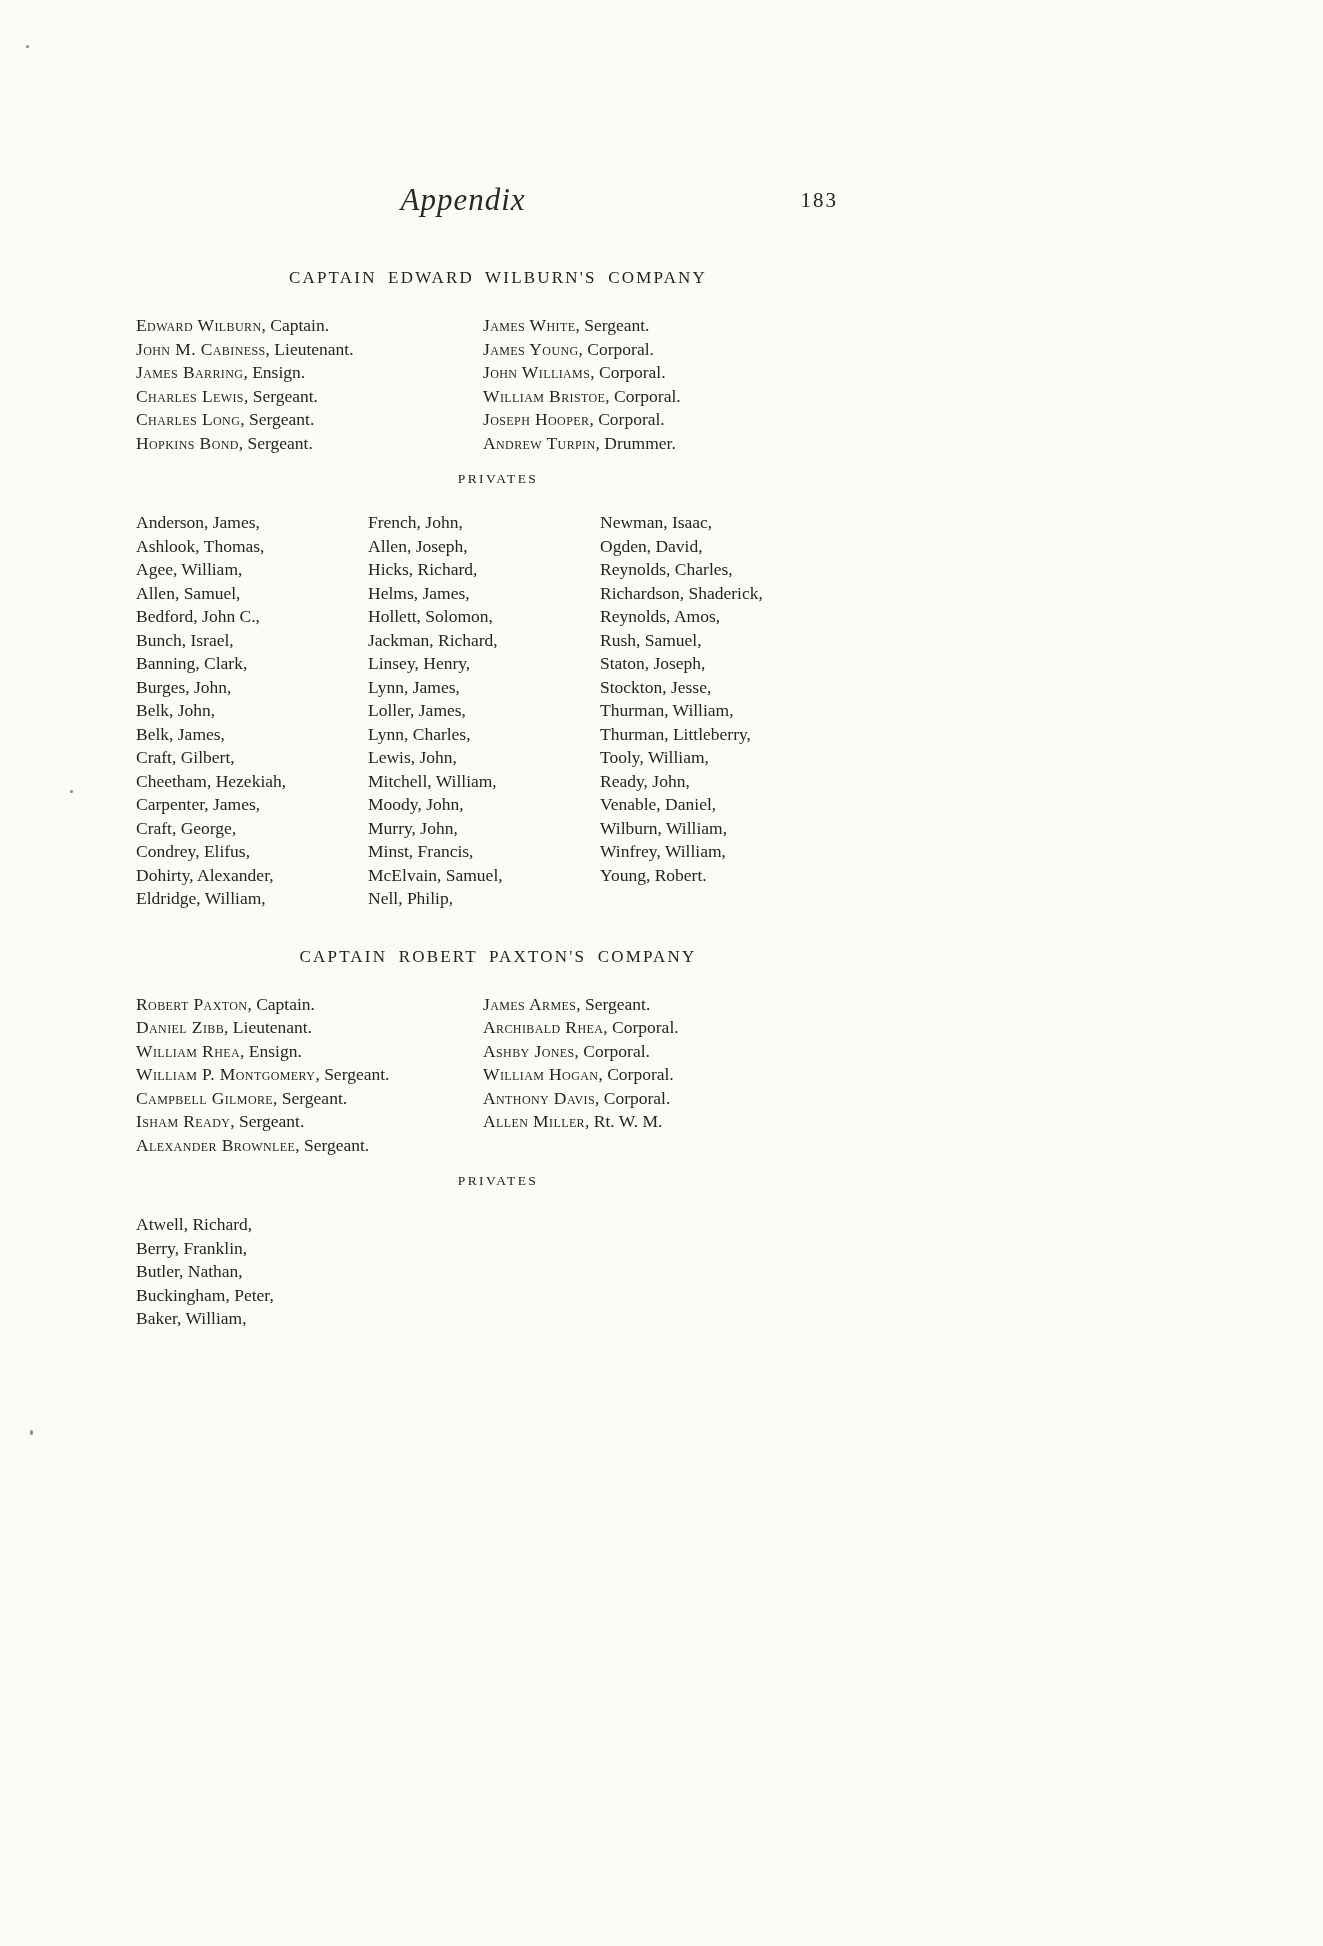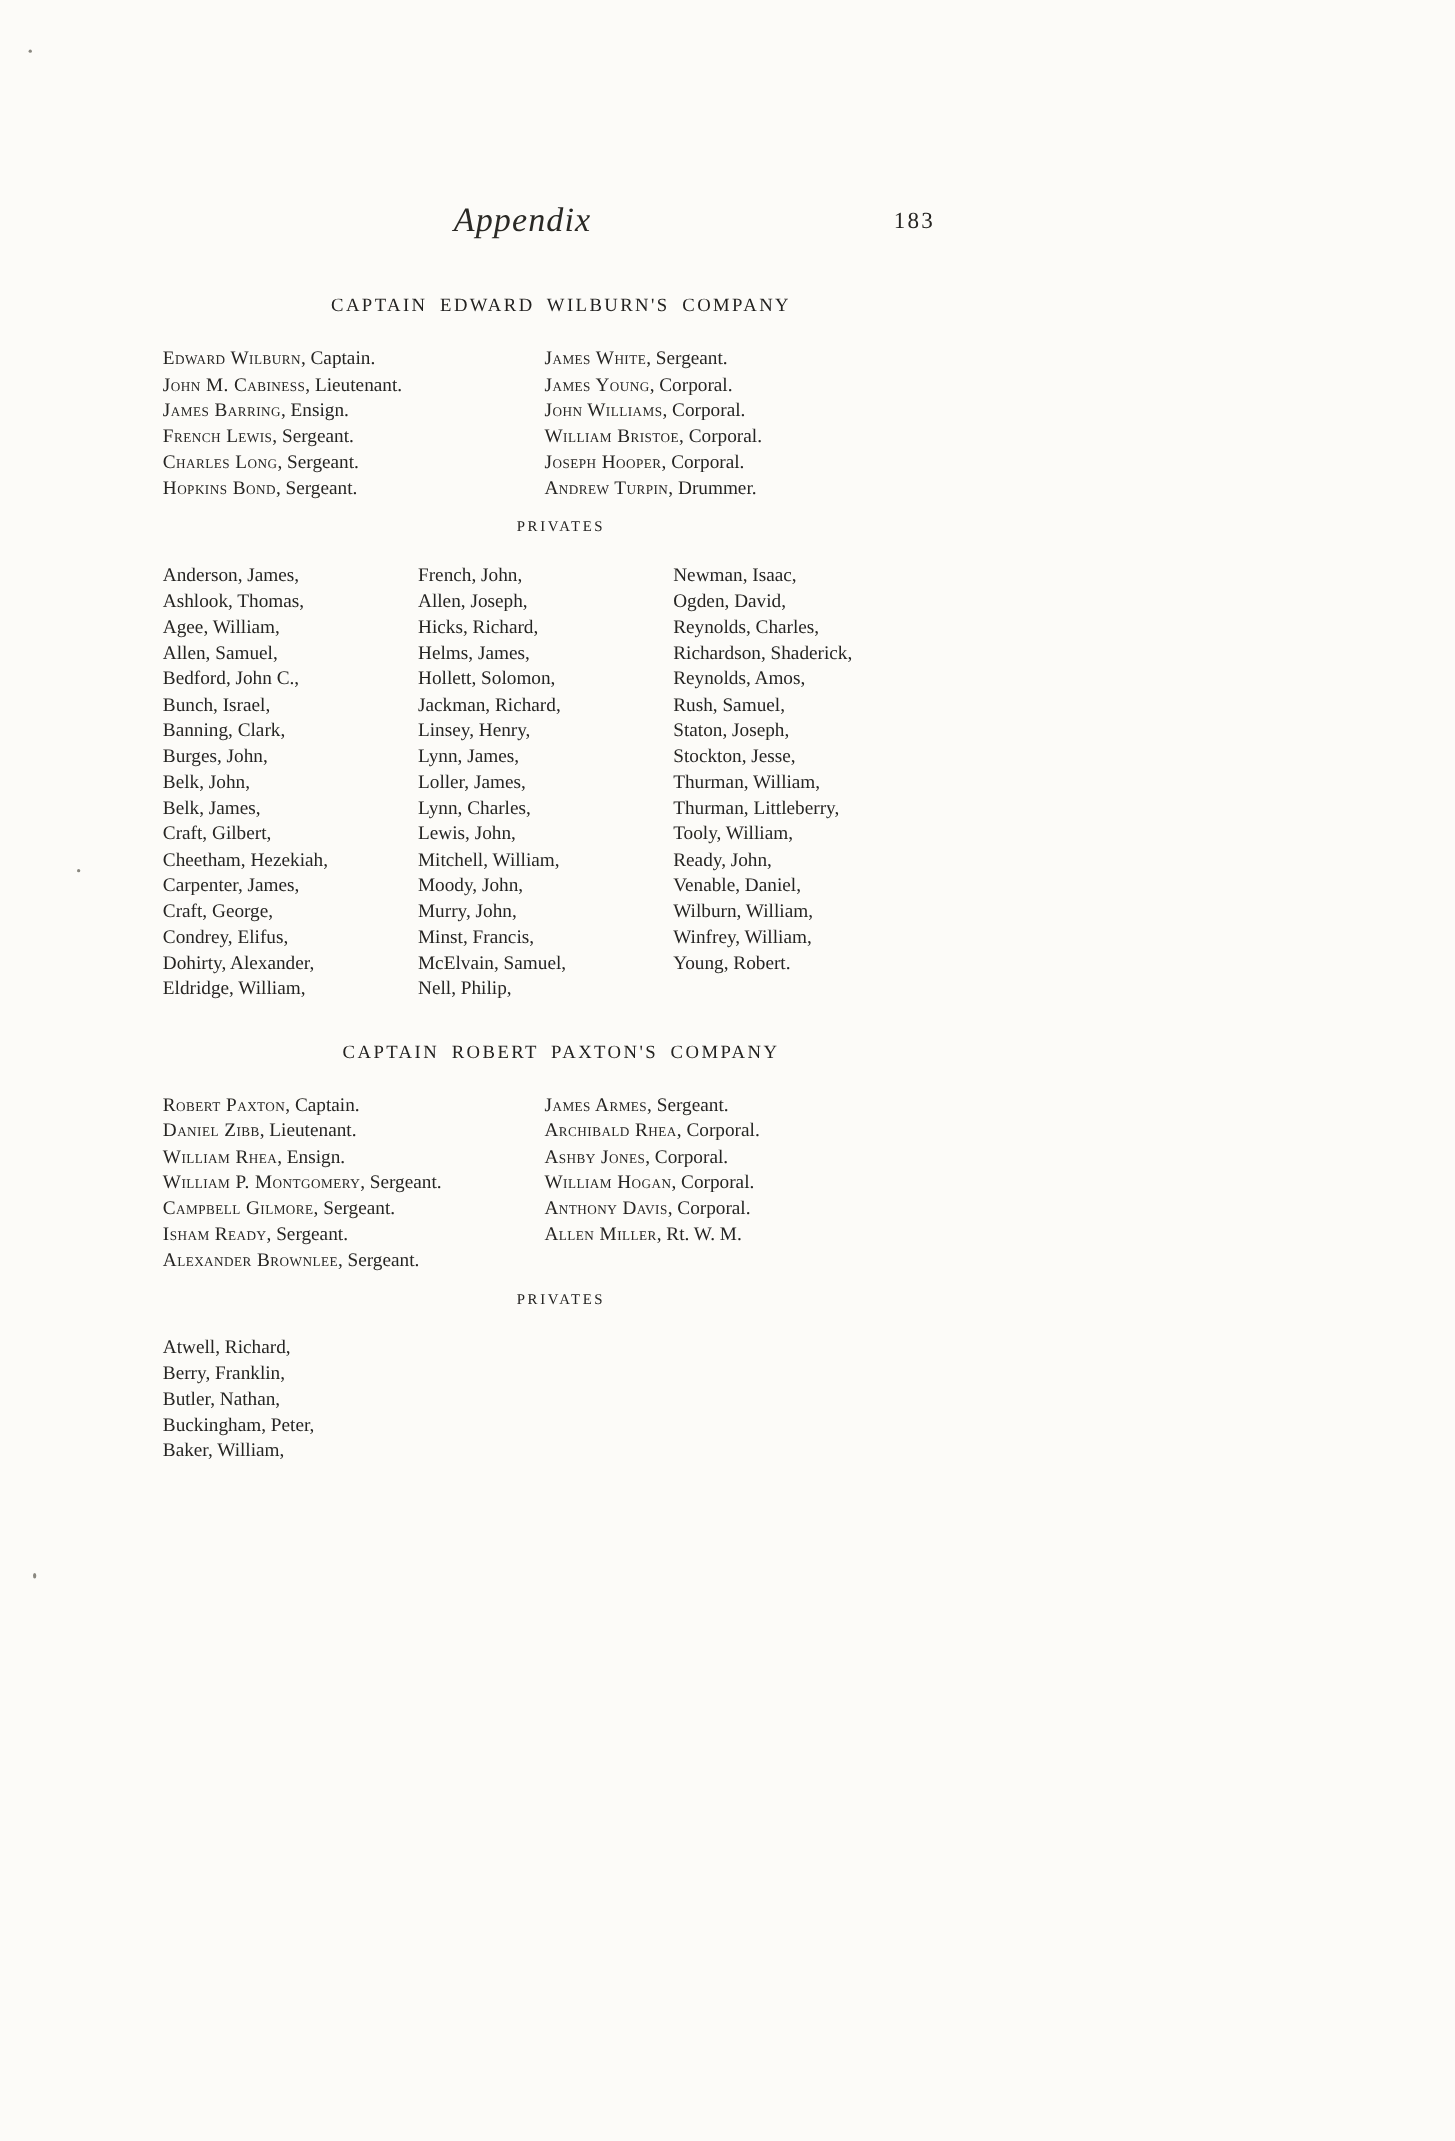--- a/index.html
+++ b/index.html
@@ -12,21 +12,21 @@
     width: 1323px;
     height: 1946px;
     margin: 0 auto;
     background: #fcfbf8;
     color: #262523;
     font-family: "Liberation Serif", "DejaVu Serif", serif;
     overflow: hidden;
   }
   .content {
     position: absolute;
-    left: 148px;
+    left: 136px;
     top: 182px;
     width: 724px;
   }
   .header {
     position: relative;
     height: 44px;
     margin-bottom: 42px;
   }
   .appendix-title {
     position: absolute;
@@ -115,21 +115,21 @@
       <div class="page-number">183</div>
     </div>
 
     <section class="company company-1">
       <h2 class="company-title">CAPTAIN  EDWARD  WILBURN'S  COMPANY</h2>
       <div class="officers">
         <ul class="plain">
             <li><span class="sc">Edward Wilburn</span><span>, Captain.</span></li>
             <li><span class="sc">John M. Cabiness</span><span>, Lieutenant.</span></li>
             <li><span class="sc">James Barring</span><span>, Ensign.</span></li>
-            <li><span class="sc">French Lewis</span><span>, Sergeant.</span></li>
+            <li><span class="sc">Charles Lewis</span><span>, Sergeant.</span></li>
             <li><span class="sc">Charles Long</span><span>, Sergeant.</span></li>
             <li><span class="sc">Hopkins Bond</span><span>, Sergeant.</span></li>
           </ul>
         <ul class="plain">
             <li><span class="sc">James White</span><span>, Sergeant.</span></li>
             <li><span class="sc">James Young</span><span>, Corporal.</span></li>
             <li><span class="sc">John Williams</span><span>, Corporal.</span></li>
             <li><span class="sc">William Bristoe</span><span>, Corporal.</span></li>
             <li><span class="sc">Joseph Hooper</span><span>, Corporal.</span></li>
             <li><span class="sc">Andrew Turpin</span><span>, Drummer.</span></li>

